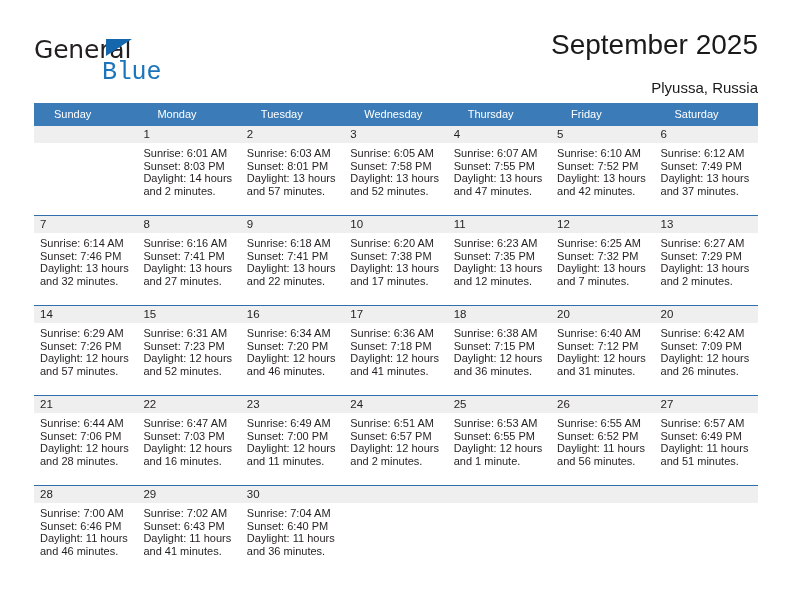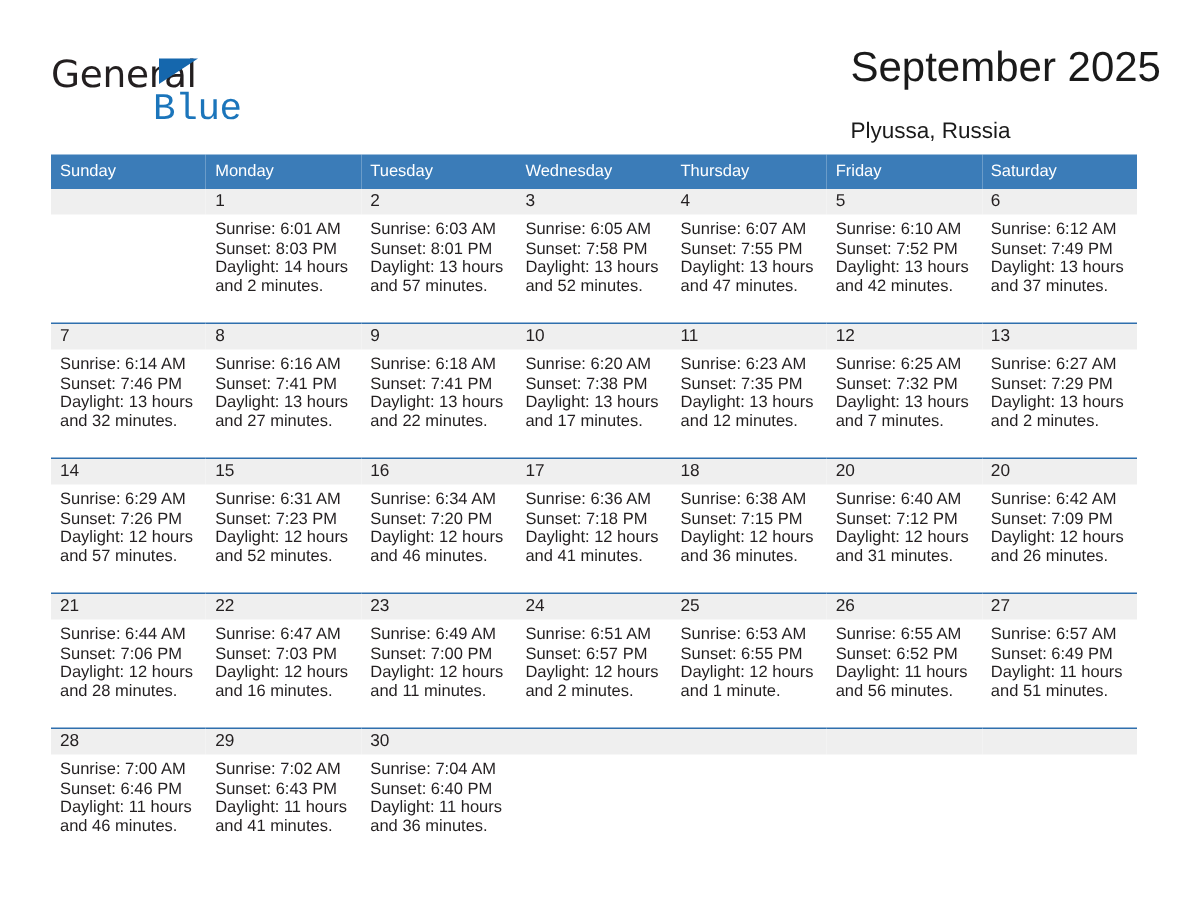--- a/index.html
+++ b/index.html
@@ -67,23 +67,23 @@
     font-size: 25px;
     line-height: 27px;
     letter-spacing: -0.2px;
     color: #1b75bb;
     font-family: Liberation Mono, monospace;
     font-weight: 400;
   }
 
   .title-block {
     position: absolute;
-    right: 34px;
+    right: 50px;
     top: 28px;
-    text-align: left;
+    text-align: right;
   }
   .cal-title {
     font-size: 28px;
     line-height: 34px;
     color: #1a1a1a;
     font-weight: 400;
     white-space: nowrap;
   }
   .cal-subtitle {
     margin-top: 17px;
@@ -104,21 +104,21 @@
     table-layout: fixed;
   }
   .calendar col { width: 103.43px; }
 
   thead th {
     background: #3b7cb8;
     color: #ffffff;
     font-size: 11px;
     font-weight: normal;
     text-align: left;
-    padding: 5px 0 6px 6px;
+    padding: 5px 0 6px 20px;
     height: 11px;
     line-height: 12px;
     border: none;
   }
 
   tbody tr.week-row > td {
     vertical-align: top;
     padding: 0;
     border-top: 1.6px solid #2f6fad;
     height: 89px;

